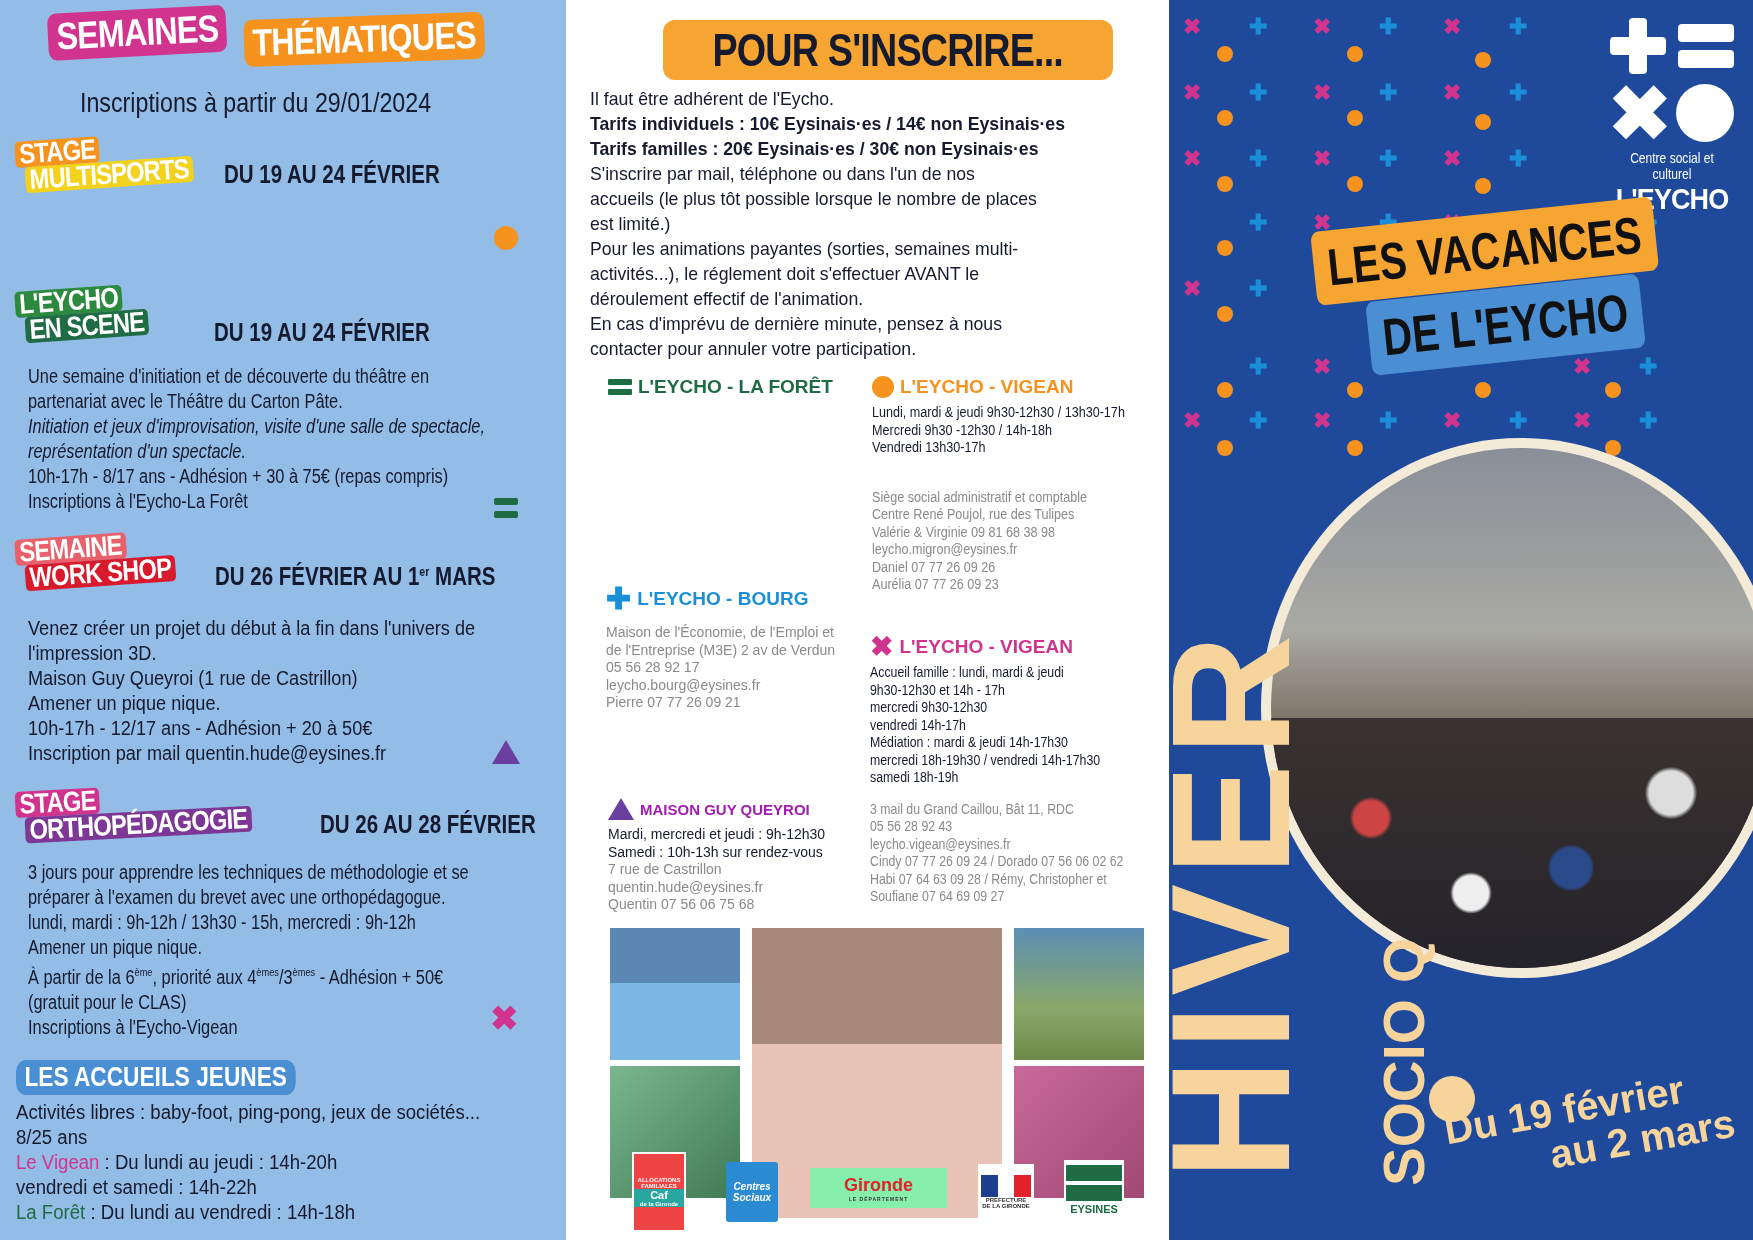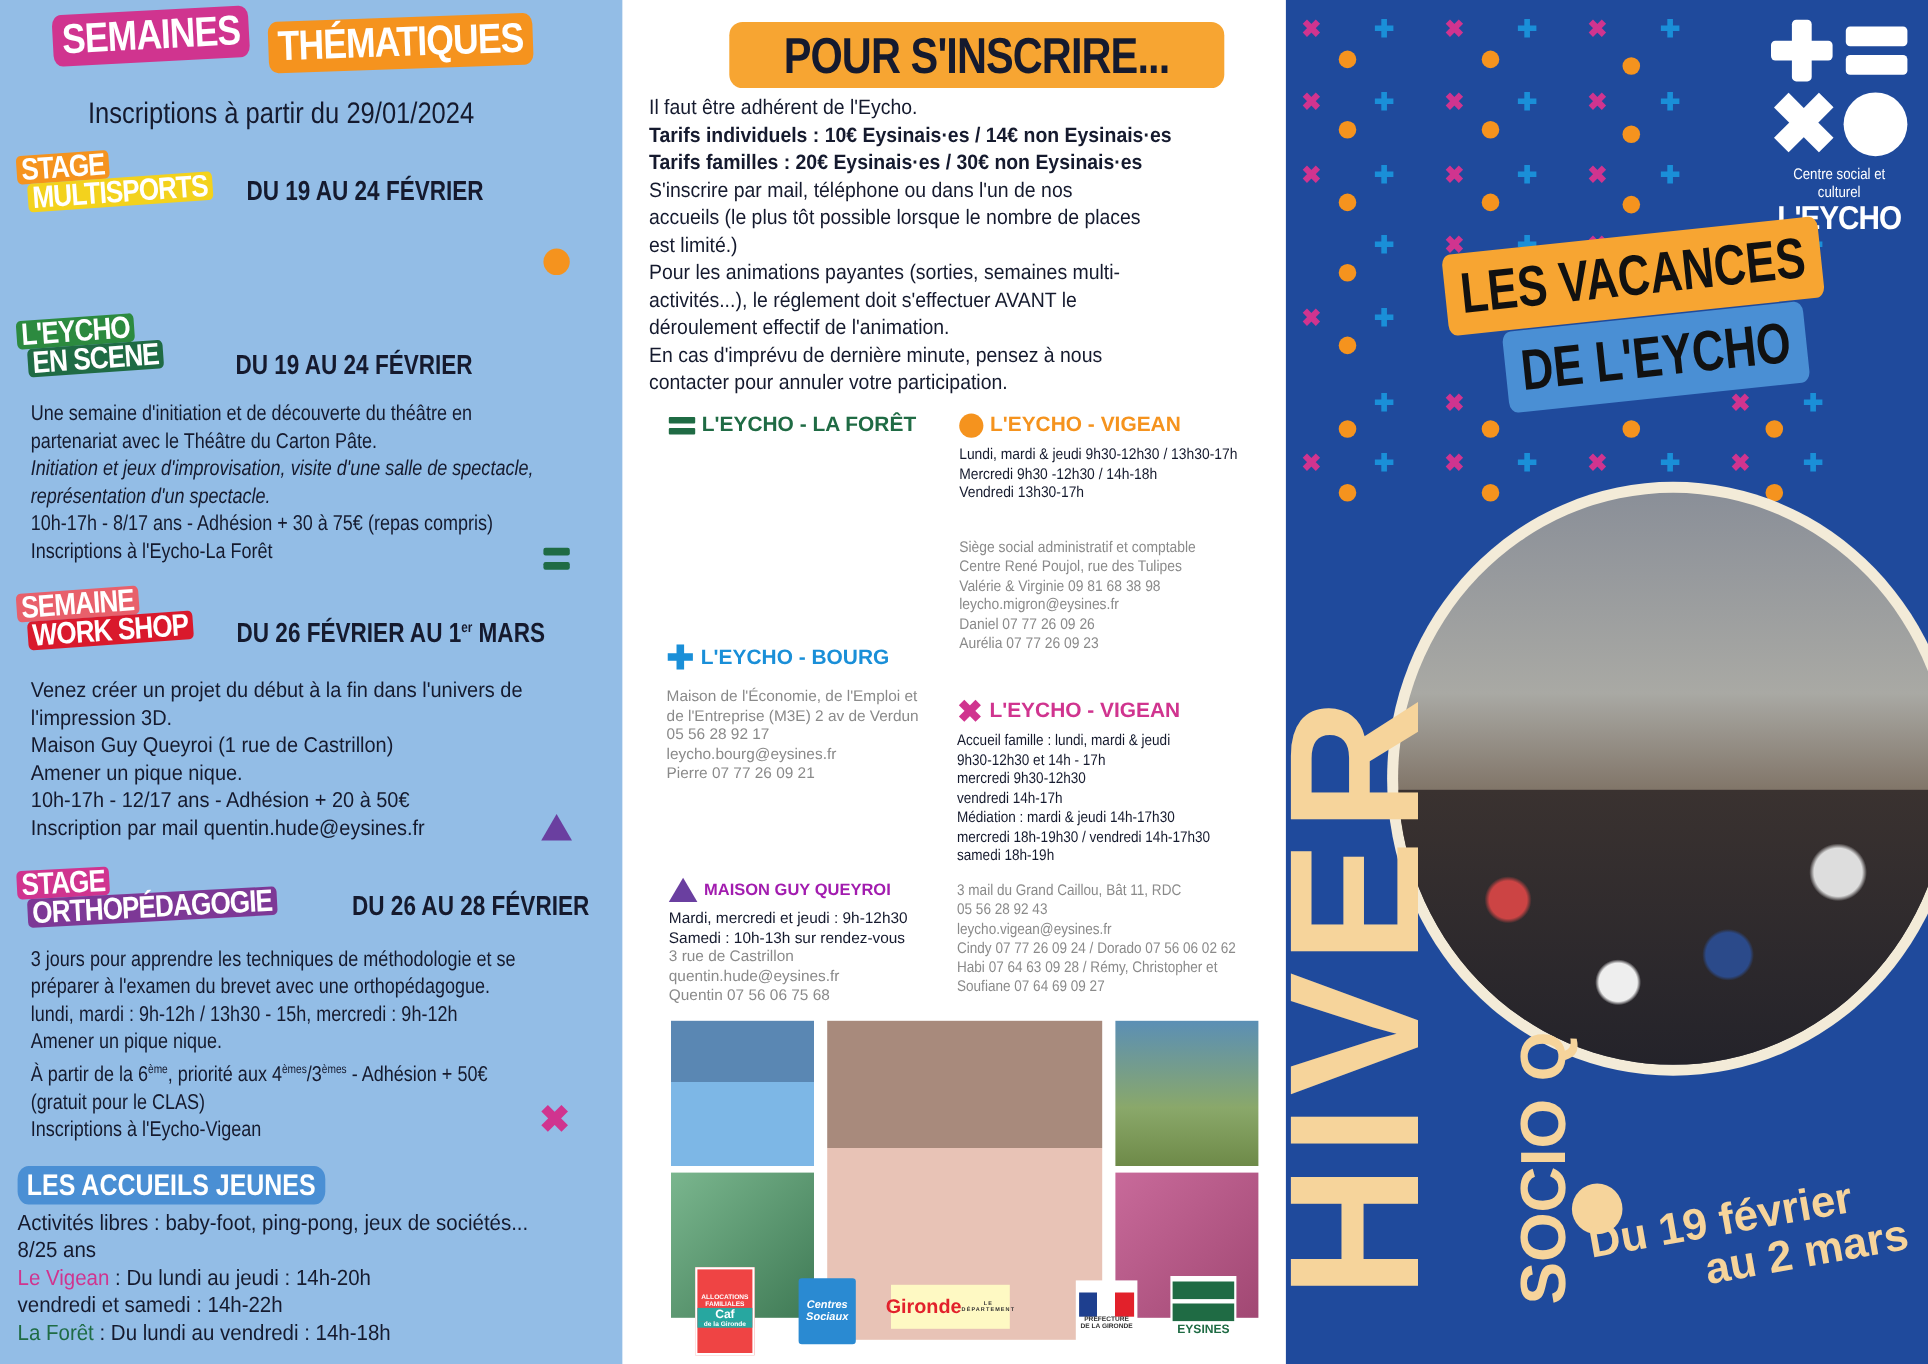--- a/index.html
+++ b/index.html
@@ -258,42 +258,42 @@
   <div class="loc" style="left:42px;top:798px">
     <h3 style="color:#a21caf;font-size:15px">
         <span class="ic-tri"></span>
         <span>MAISON GUY QUEYROI</span>
       </h3>
     <div class="hrs">
       <div>Mardi, mercredi et jeudi : 9h-12h30</div>
       <div>Samedi : 10h-13h sur rendez-vous</div>
     </div>
     <div class="info">
-      <div>3 rue de Castrillon</div>
+      <div>7 rue de Castrillon</div>
       <div>quentin.hude@eysines.fr</div>
       <div>Quentin 07 56 06 75 68</div>
     </div>
   </div>
 
   <div class="photos">
     <div class="ph" style="left:44px;top:928px;width:130px;height:132px;background:linear-gradient(180deg,#5a87b3 0 42%,#7db7e6 42% 100%)"></div>
     <div class="ph" style="left:186px;top:928px;width:250px;height:290px;background:linear-gradient(180deg,#a88a7c 0 40%,#e8c3b6 40% 100%)"></div>
     <div class="ph" style="left:448px;top:928px;width:130px;height:132px;background:linear-gradient(180deg,#5b8fb5 0%,#8aa86a 60%,#6e8a48 100%)"></div>
     <div class="ph" style="left:44px;top:1066px;width:130px;height:132px;background:linear-gradient(135deg,#7ab68e,#3f7a55)"></div>
     <div class="ph" style="left:448px;top:1066px;width:130px;height:132px;background:linear-gradient(135deg,#c86a9a,#a14873)"></div>
   </div>
 
   <div class="logo" style="left:66px;top:1152px;width:54px;height:80px;background:#ef4444;color:#fff;flex-direction:column;font-size:6px;border:2px solid #fff">
     <span>ALLOCATIONS</span>
     <span>FAMILIALES</span>
     <span style="font-size:11px;background:#27a7a0;width:100%">Caf</span>
     <span style="font-size:6px;background:#27a7a0;width:100%">de la Gironde</span>
   </div>
   <div class="logo" style="left:160px;top:1162px;width:52px;height:60px;background:#2a8ad2;color:#fff;font-size:10px;font-style:italic;border-radius:3px">Centres Sociaux</div>
-  <div class="logo" style="left:244px;top:1168px;width:108px;height:40px;background:#fef9c3;flex-direction:row">
+  <div class="logo" style="left:244px;top:1168px;width:137px;height:40px;background:#86efac;flex-direction:column">
     <span style="color:#e2212b;font-size:18px">Gironde</span>
     <span style="color:#333;font-size:5px;letter-spacing:1px">LE DÉPARTEMENT</span>
   </div>
   <div class="logo" style="left:412px;top:1164px;width:56px;height:56px;flex-direction:column;font-size:6px;color:#333;background:#fff">
     <div style="width:50px;height:22px;background:linear-gradient(90deg,#1e3f8f 0 33%,#fff 33% 66%,#e2212b 66%)"></div>
     <span>PREFECTURE</span>
     <span>DE LA GIRONDE</span>
   </div>
   <div class="logo" style="left:498px;top:1160px;width:60px;height:60px;flex-direction:column;background:#fff">
     <div style="width:56px;height:16px;background:#1f6b44;margin-bottom:4px"></div>

